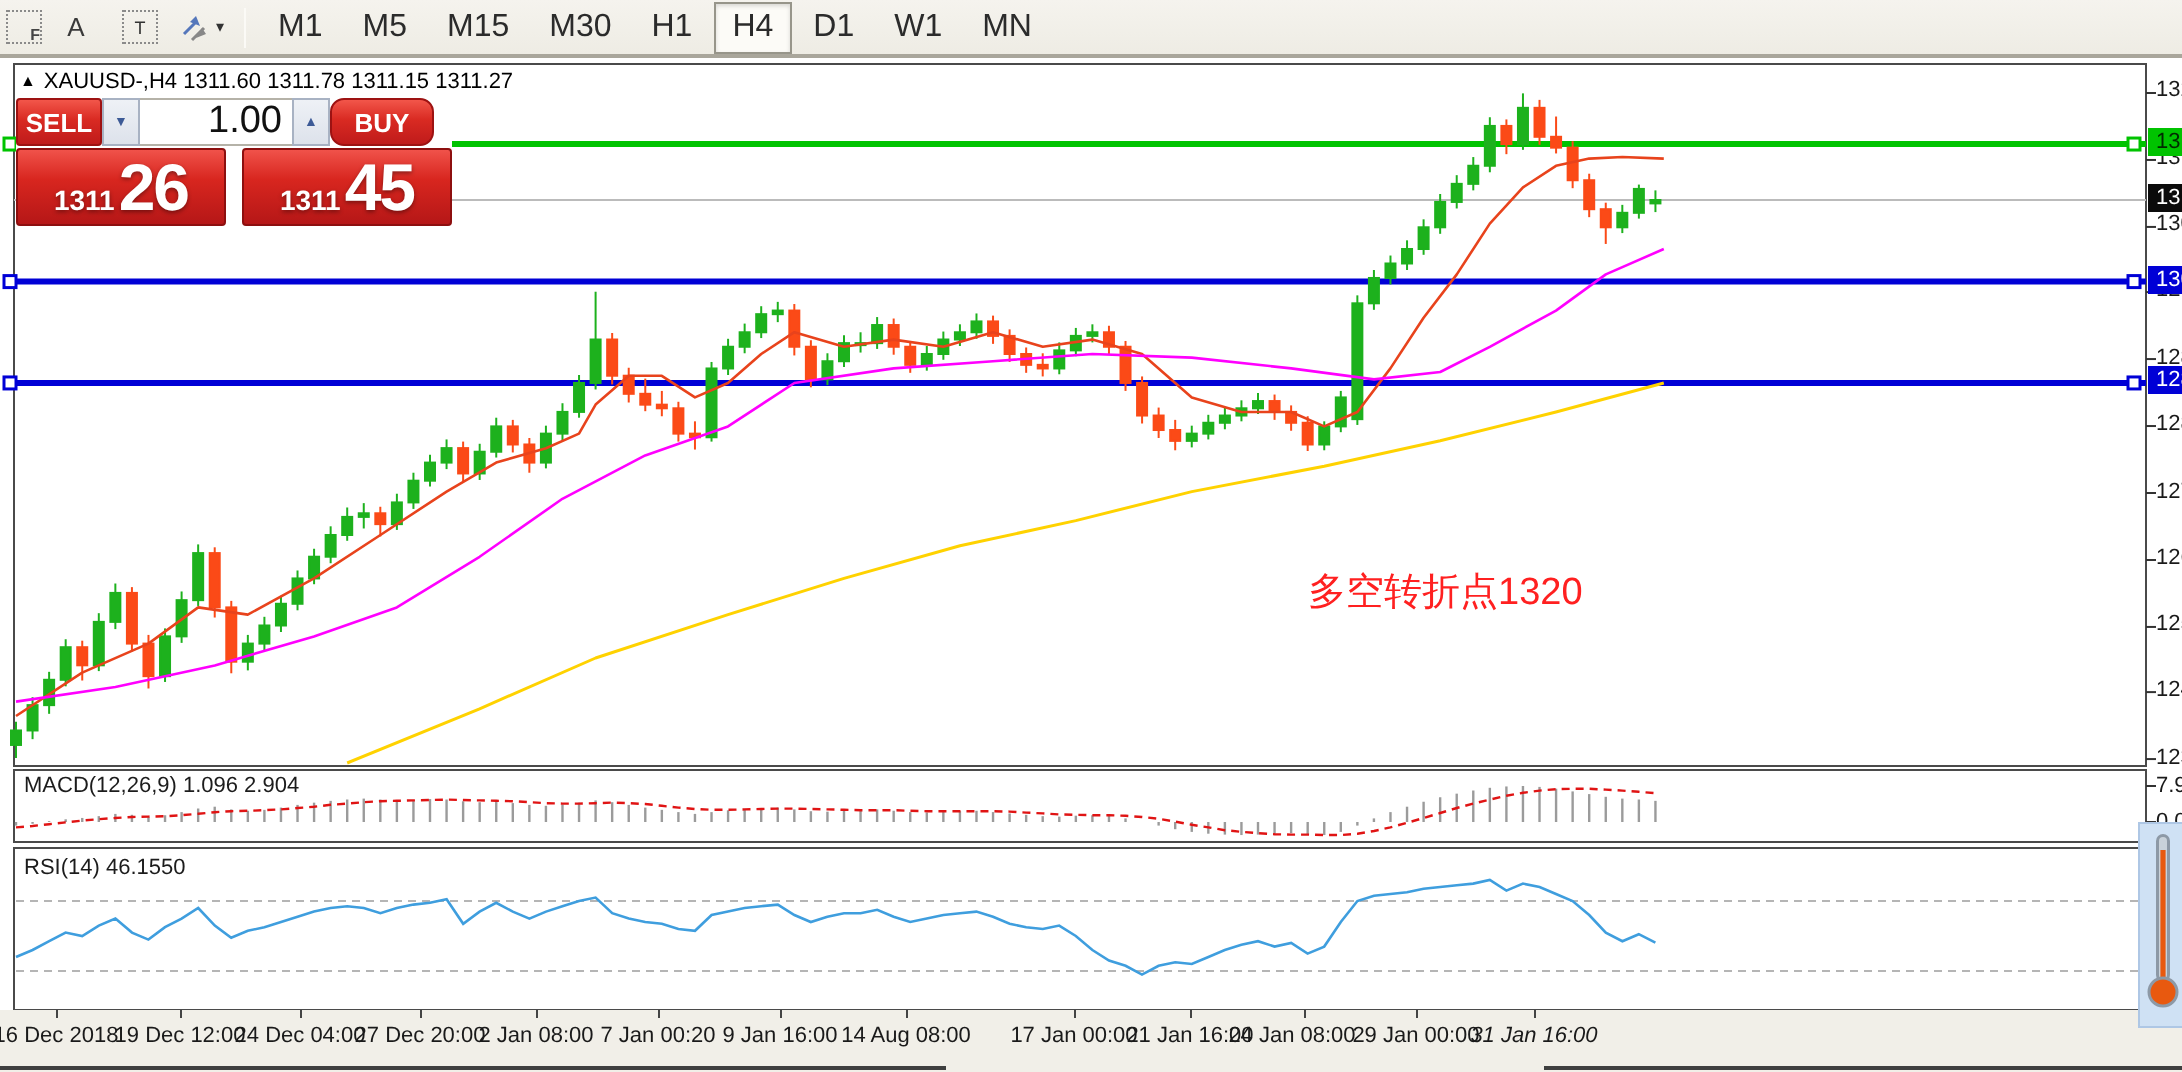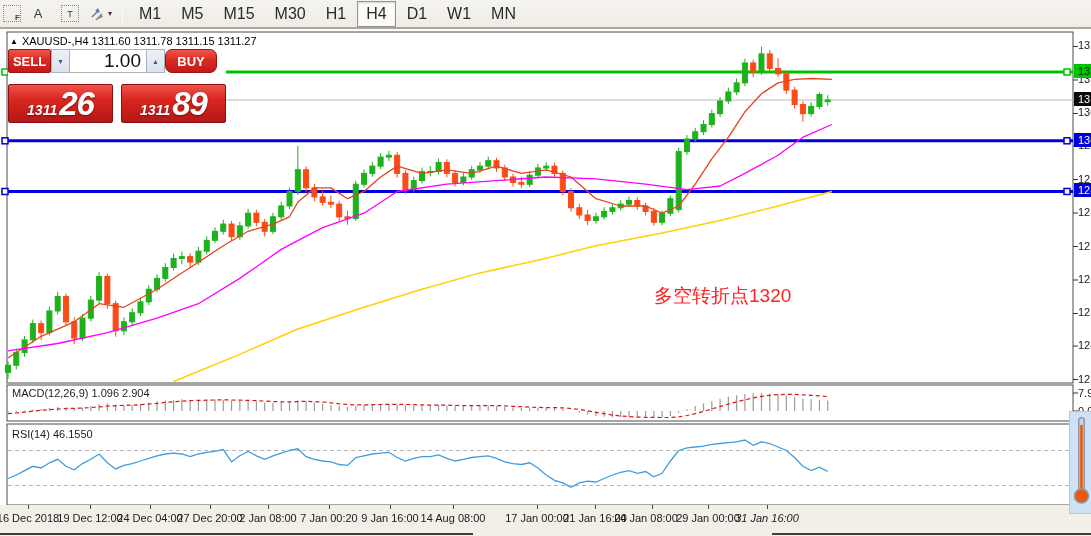--- a/index.html
+++ b/index.html
@@ -34,21 +34,21 @@
   .tp-row1 { display:flex; height:24px; }
   .btn-red { background:linear-gradient(180deg,#f2564a 0%,#d92a22 45%,#bf1b1b 100%);
     border:1px solid #9d1212; color:#fff; font-weight:bold; font-size:13px;
     font-family:inherit; cursor:pointer; border-radius:2px; }
   .btn-sell { width:43px; }
   .btn-buy  { width:52px;border-radius:7px; }
   .spin { width:19px; background:linear-gradient(#eef1f6,#dde2eb); border:1px solid #a8b2c3;
     color:#3c5a96; font-size:7px; cursor:pointer; display:flex; align-items:center; justify-content:center; }
   #volume-input { width:76px; border:1px solid #b5b2a8; border-left:none; border-right:none;
     text-align:right; padding-right:5px; font-size:19px; font-family:inherit; color:#111; }
-  .tp-row2 { display:flex; margin-top:11px;font-style:italic; }
+  .tp-row2 { display:flex; margin-top:1px; }
   .px-box { height:39px; background:linear-gradient(180deg,#f0524a 0%,#d8261f 40%,#b51717 100%);
     border:1px solid #8d0f0f; border-radius:2px; color:#fff;
     display:flex; align-items:flex-end; justify-content:center; padding-bottom:2px; cursor:pointer;
     text-shadow:0 1px 2px rgba(0,0,0,.4); }
   .px-box .small { font-size:14px; font-weight:bold; line-height:20px; margin-right:2px; }
   .px-box .big { font-size:33px; font-weight:bold; line-height:33px; letter-spacing:-1px; }
   #sell-price-box { width:105px; margin-right:8px; }
   #buy-price-box { width:105px; }
 
   #annotation { position:absolute; left:654px; top:283px; font-size:19px; z-index:2; white-space:nowrap; }
@@ -462,21 +462,21 @@
         </div>
       <button class="btn-red btn-buy">BUY</button>
     </div>
     <div class="tp-row2">
       <div class="px-box" id="sell-price-box">
         <span class="small">1311</span>
         <span class="big">26</span>
       </div>
       <div class="px-box" id="buy-price-box">
         <span class="small">1311</span>
-        <span class="big">89</span>
+        <span class="big">45</span>
       </div>
     </div>
   </div>
 
   <div id="annotation" style="color: rgb(255, 32, 32);">多空转折点1320</div>
 
   <div id="macd-label" class="ind-label">MACD(12,26,9) 1.096 2.904</div>
   <div id="rsi-label" class="ind-label">RSI(14) 46.1550</div>
 
   <div id="price-axis">

